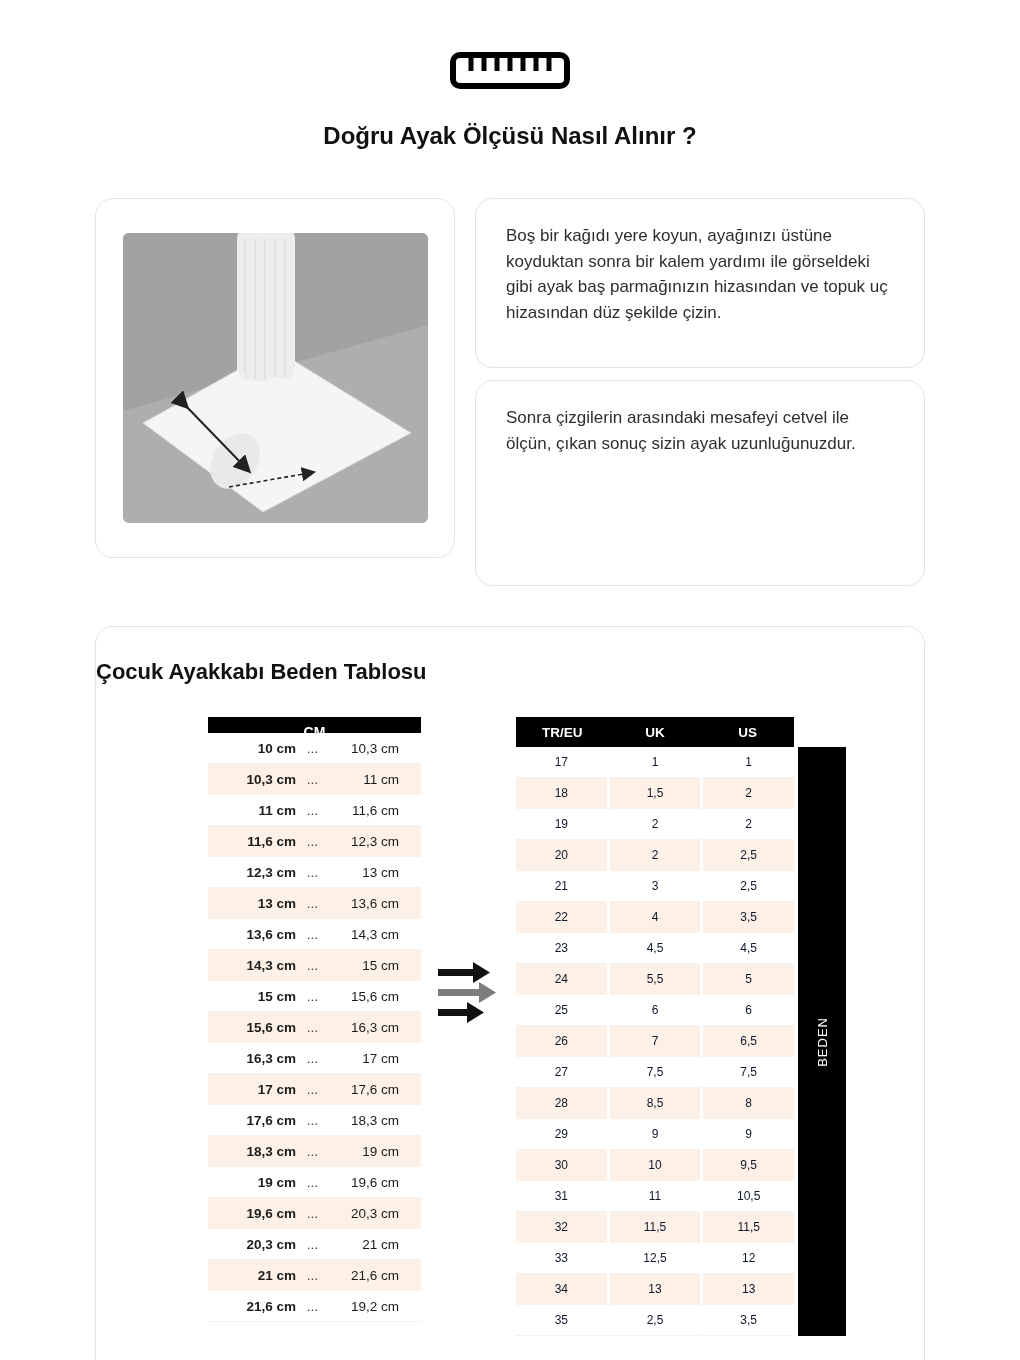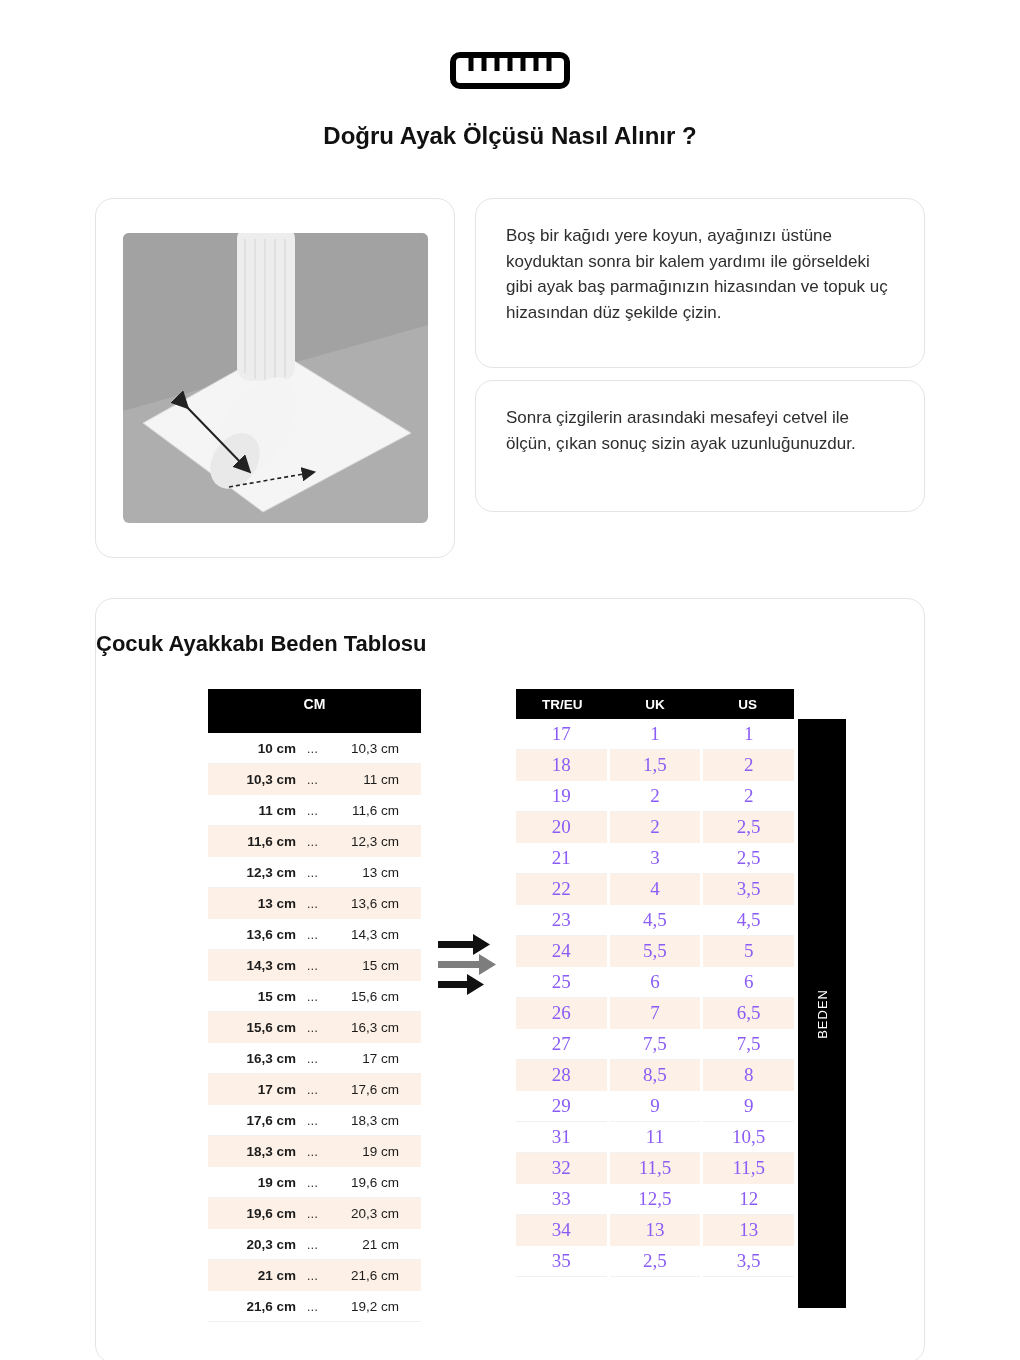--- a/index.html
+++ b/index.html
@@ -25,34 +25,34 @@
     display:flex;align-items:center;justify-content:center;
   }
   .photo-frame{width:305px;height:290px;border-radius:6px;overflow:hidden;}
   .photo-frame svg{display:block;width:305px;height:290px;}
   .instructions{flex:1;display:flex;flex-direction:column;gap:12px;}
   .instruction-box{
     border:1px solid var(--card-border);border-radius:18px;
     padding:24px 30px;display:flex;align-items:flex-start;
   }
   .instruction-box.first{height:170px;}
-  .instruction-box.second{height:132px;}
+  .instruction-box.second{height:206px;}
   .instruction-box p{margin:0;font-size:17px;line-height:1.5;color:#2e2e2e;}
 
   .size-card{
     margin:40px 95px 30px;border:1px solid var(--card-border);
     border-radius:18px;padding:32px 0 40px;
   }
   h2{font-size:22px;font-weight:bold;margin:0 0 32px;color:#111;}
 
   .tables{display:flex;align-items:flex-start;padding-left:112px;}
   .cm-table{width:213px;}
   .cm-header{
     background:var(--table-header-bg);color:var(--table-header-text);
-    height:44px;line-height:30px;text-align:center;
+    height:16px;line-height:30px;text-align:center;
     font-size:14px;font-weight:bold;
   }
   .cm-row{
     display:grid;grid-template-columns:88px 1fr 92px;
     height:31px;align-items:center;font-size:13.5px;color:#1c1c1c;
     border-bottom:1px solid #f1f1f1;background:#fff;
   }
   .cm-row.alt{background:var(--row-alt);border-bottom-color:var(--row-alt);}
   .cm-row .c1{text-align:right;font-weight:bold;}
   .cm-row .c2{text-align:center;color:#3a3a3a;}
@@ -66,21 +66,21 @@
     display:grid;grid-template-columns:1fr 1fr 1fr;
     background:var(--table-header-bg);height:30px;
   }
   .size-headers .hcell{
     display:flex;align-items:center;justify-content:center;
     color:var(--table-header-text);font-size:13.5px;font-weight:bold;
   }
   .size-row{display:grid;grid-template-columns:1fr 1fr 1fr;gap:3px;height:31px;}
   .size-row .scell{
     display:flex;align-items:center;justify-content:center;
-    font-size:19px;color:#8b5cf6;background:#fff;border-bottom:1px solid #f1f1f1;font-family:Liberation Serif, serif;
+    font-size:12px;color:#0f172a;background:#fff;border-bottom:1px solid #f1f1f1;
   }
   .size-row.alt .scell{background:var(--row-alt);border-bottom-color:var(--row-alt);}
 
   .beden-bar{
     width:48px;height:589px;margin-left:4px;margin-top:30px;
     background:var(--table-header-bg);color:var(--table-header-text);
     display:flex;align-items:center;justify-content:center;flex:0 0 auto;
   }
   .beden-bar span{
     writing-mode:vertical-rl;transform:rotate(180deg);
@@ -329,20 +329,25 @@
             <div class="size-row alt">
               <span class="scell">28</span>
               <span class="scell">8,5</span>
               <span class="scell">8</span>
             </div>
             <div class="size-row">
               <span class="scell">29</span>
               <span class="scell">9</span>
               <span class="scell">9</span>
             </div>
+            <div class="size-row alt">
+              <span class="scell">30</span>
+              <span class="scell">10</span>
+              <span class="scell">9,5</span>
+            </div>
             <div class="size-row">
               <span class="scell">31</span>
               <span class="scell">11</span>
               <span class="scell">10,5</span>
             </div>
             <div class="size-row alt">
               <span class="scell">32</span>
               <span class="scell">11,5</span>
               <span class="scell">11,5</span>
             </div>

